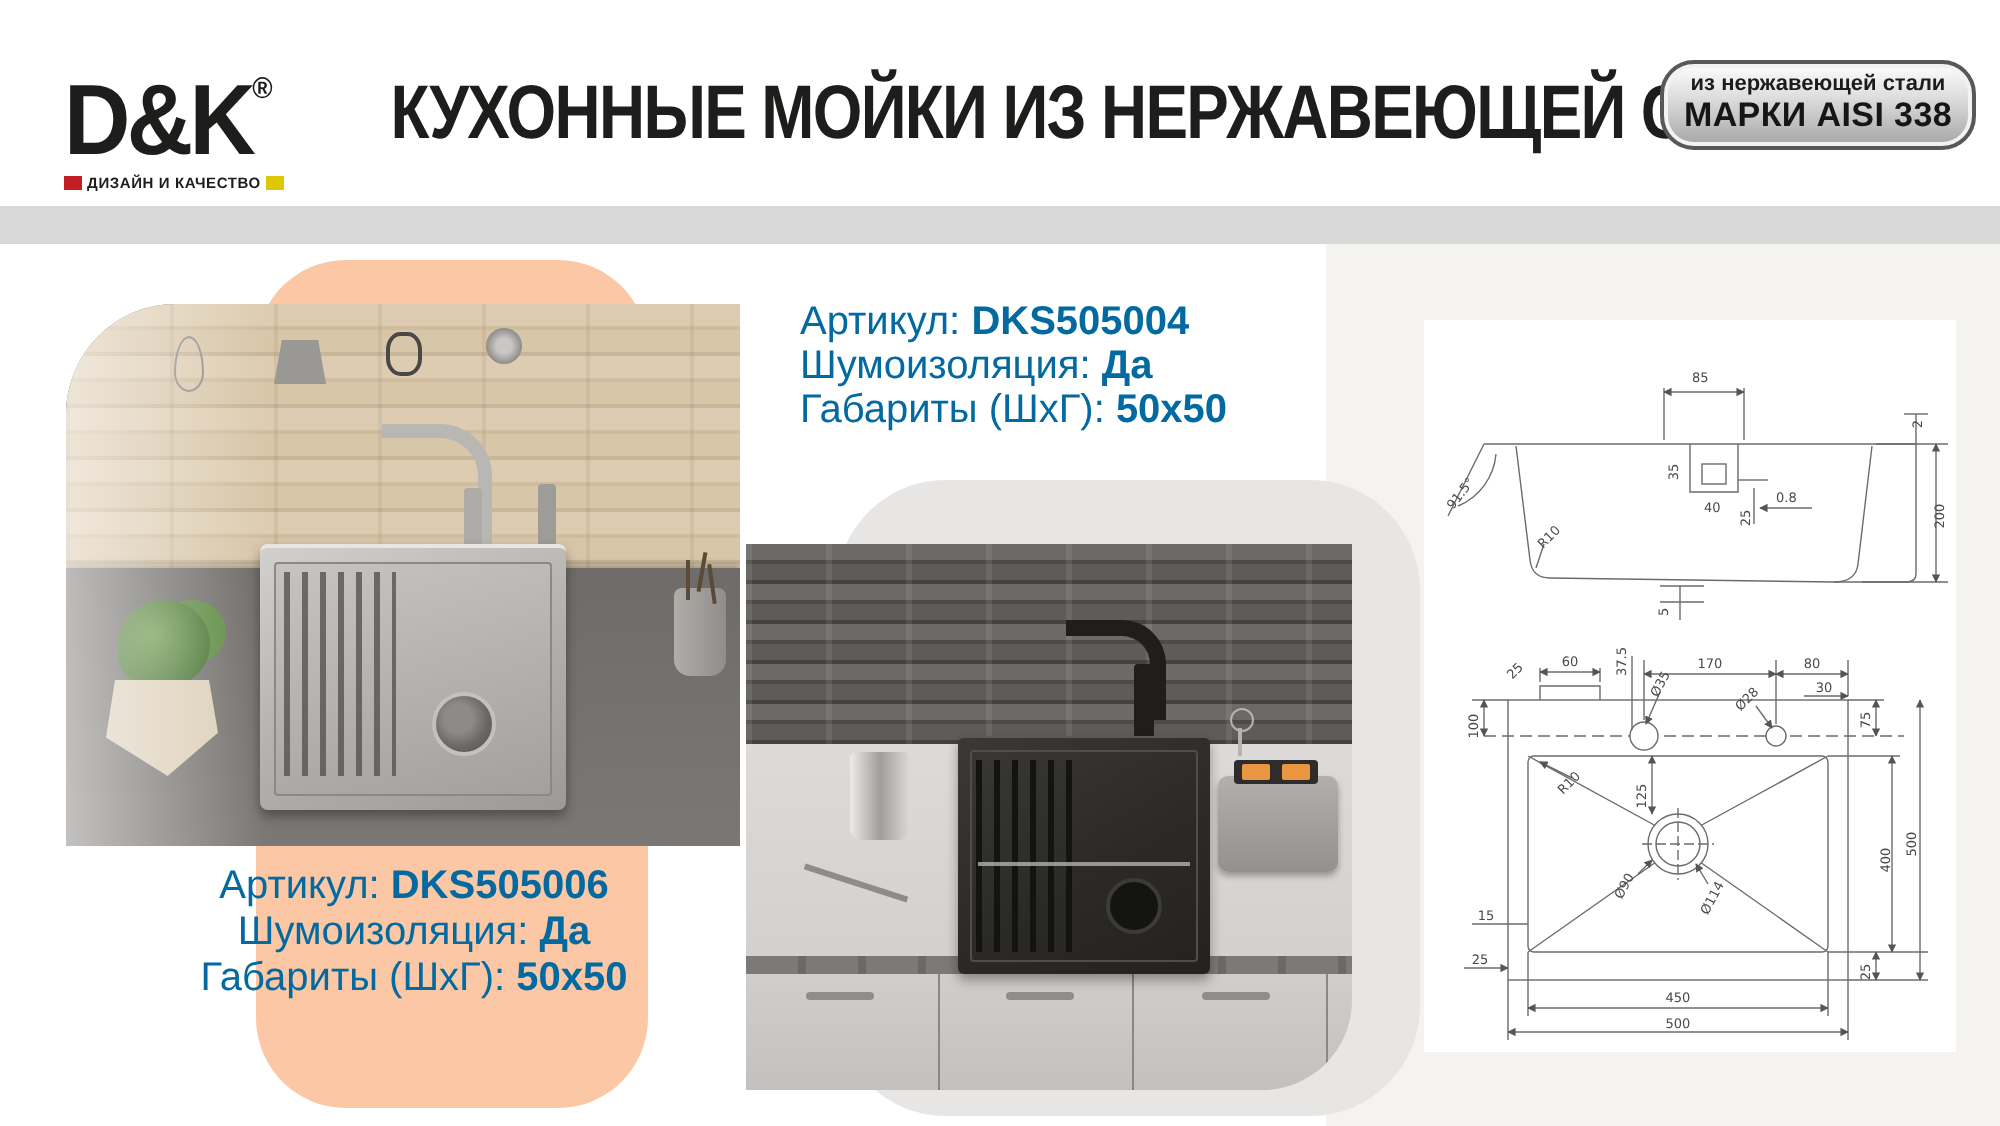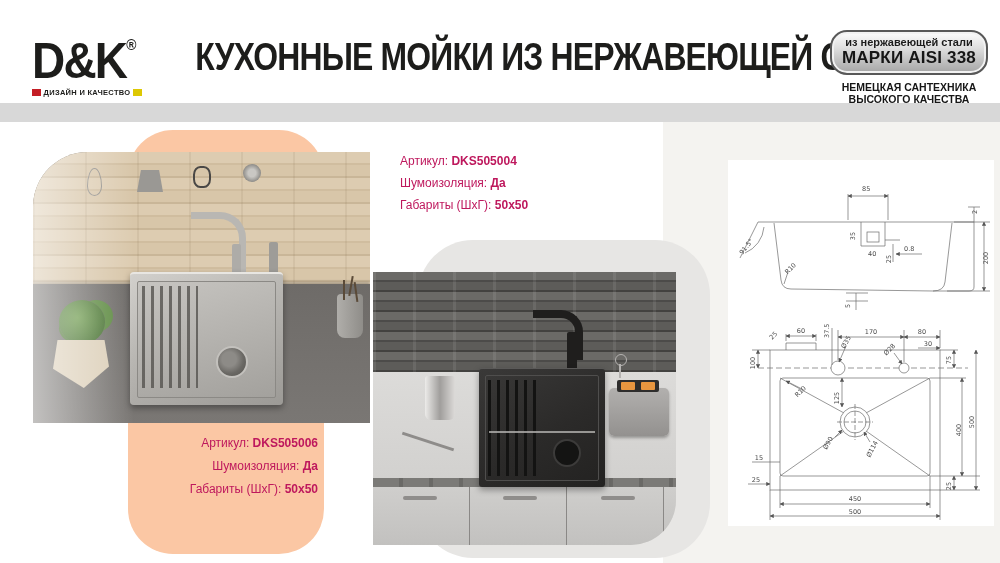--- a/index.html
+++ b/index.html
@@ -102,26 +102,26 @@
   .p2-glass-stem{position:absolute;left:246px;top:92px;width:2px;height:14px;background:#b5b3b1;}
   .p2-cup{position:absolute;left:52px;top:104px;width:30px;height:44px;border-radius:3px 3px 6px 6px;
     background:linear-gradient(90deg,#ecebе9,#a09e9c,#dcdad8);
     background:linear-gradient(90deg,#ecebe9,#a09e9c,#dcdad8);}
   .p2-knife{position:absolute;left:28px;top:168px;width:54px;height:3px;background:#8e8c8a;transform:rotate(18deg);}
   .p2-toaster{position:absolute;left:236px;top:116px;width:60px;height:48px;border-radius:5px;
     background:linear-gradient(180deg,#b2b0ae,#93918f);box-shadow:0 2px 3px rgba(0,0,0,.3);}
   .p2-slot{position:absolute;left:8px;top:-8px;width:42px;height:12px;background:#2e2d2c;border-radius:2px;}
   .p2-heat{position:absolute;left:4px;top:2px;width:14px;height:8px;background:#e8963f;box-shadow:20px 0 0 #e8963f;border-radius:1px;}
   
-  .info{position:absolute;font-size:12px;line-height:22px;color:#be185d;white-space:nowrap;}
+  .info{position:absolute;font-size:20px;line-height:22px;color:#0369a1;white-space:nowrap;}
   .info b{font-weight:bold;}
   .info1{left:400px;top:150px;text-align:left;}
-  .info2{left:96px;top:432px;width:222px;text-align:right;line-height:23px;}
-  
-  .draw-box{position:absolute;left:728px;top:160px;width:266px;height:366px;background:#fff;}
+  .info2{left:96px;top:432px;width:222px;text-align:center;line-height:23px;}
+  
+  .draw-box{position:absolute;left:712px;top:160px;width:266px;height:366px;background:#fff;}
   .draw-box svg{display:block;}
   .tl{stroke:#6b6b6b;stroke-width:.7;fill:none;}
   .dim{font:6.5px "DejaVu Sans",sans-serif;fill:#4a4a4a;}
 </style>
 </head>
 <body>
 
 <div class="canvas">
 
   <div class="logo">
@@ -132,24 +132,20 @@
       <span class="bar yellow"></span>
     </div>
   </div>
 
   <div class="title">КУХОННЫЕ МОЙКИ ИЗ НЕРЖАВЕЮЩЕЙ СТАЛИ</div>
 
   <div class="badge-wrap">
     <div class="badge">
       <div class="badge-l1">из нержавеющей стали</div>
       <div class="badge-l2">МАРКИ AISI 338</div>
-    </div>
-    <div class="badge-sub">
-      <div>НЕМЕЦКАЯ САНТЕХНИКА</div>
-      <div>ВЫСОКОГО КАЧЕСТВА</div>
     </div>
   </div>
 
   <div class="gray-bar"></div>
 
   <div class="right-panel"></div>
   <div class="peach"></div>
   <div class="gray-card"></div>
 
   <div class="photo1">

